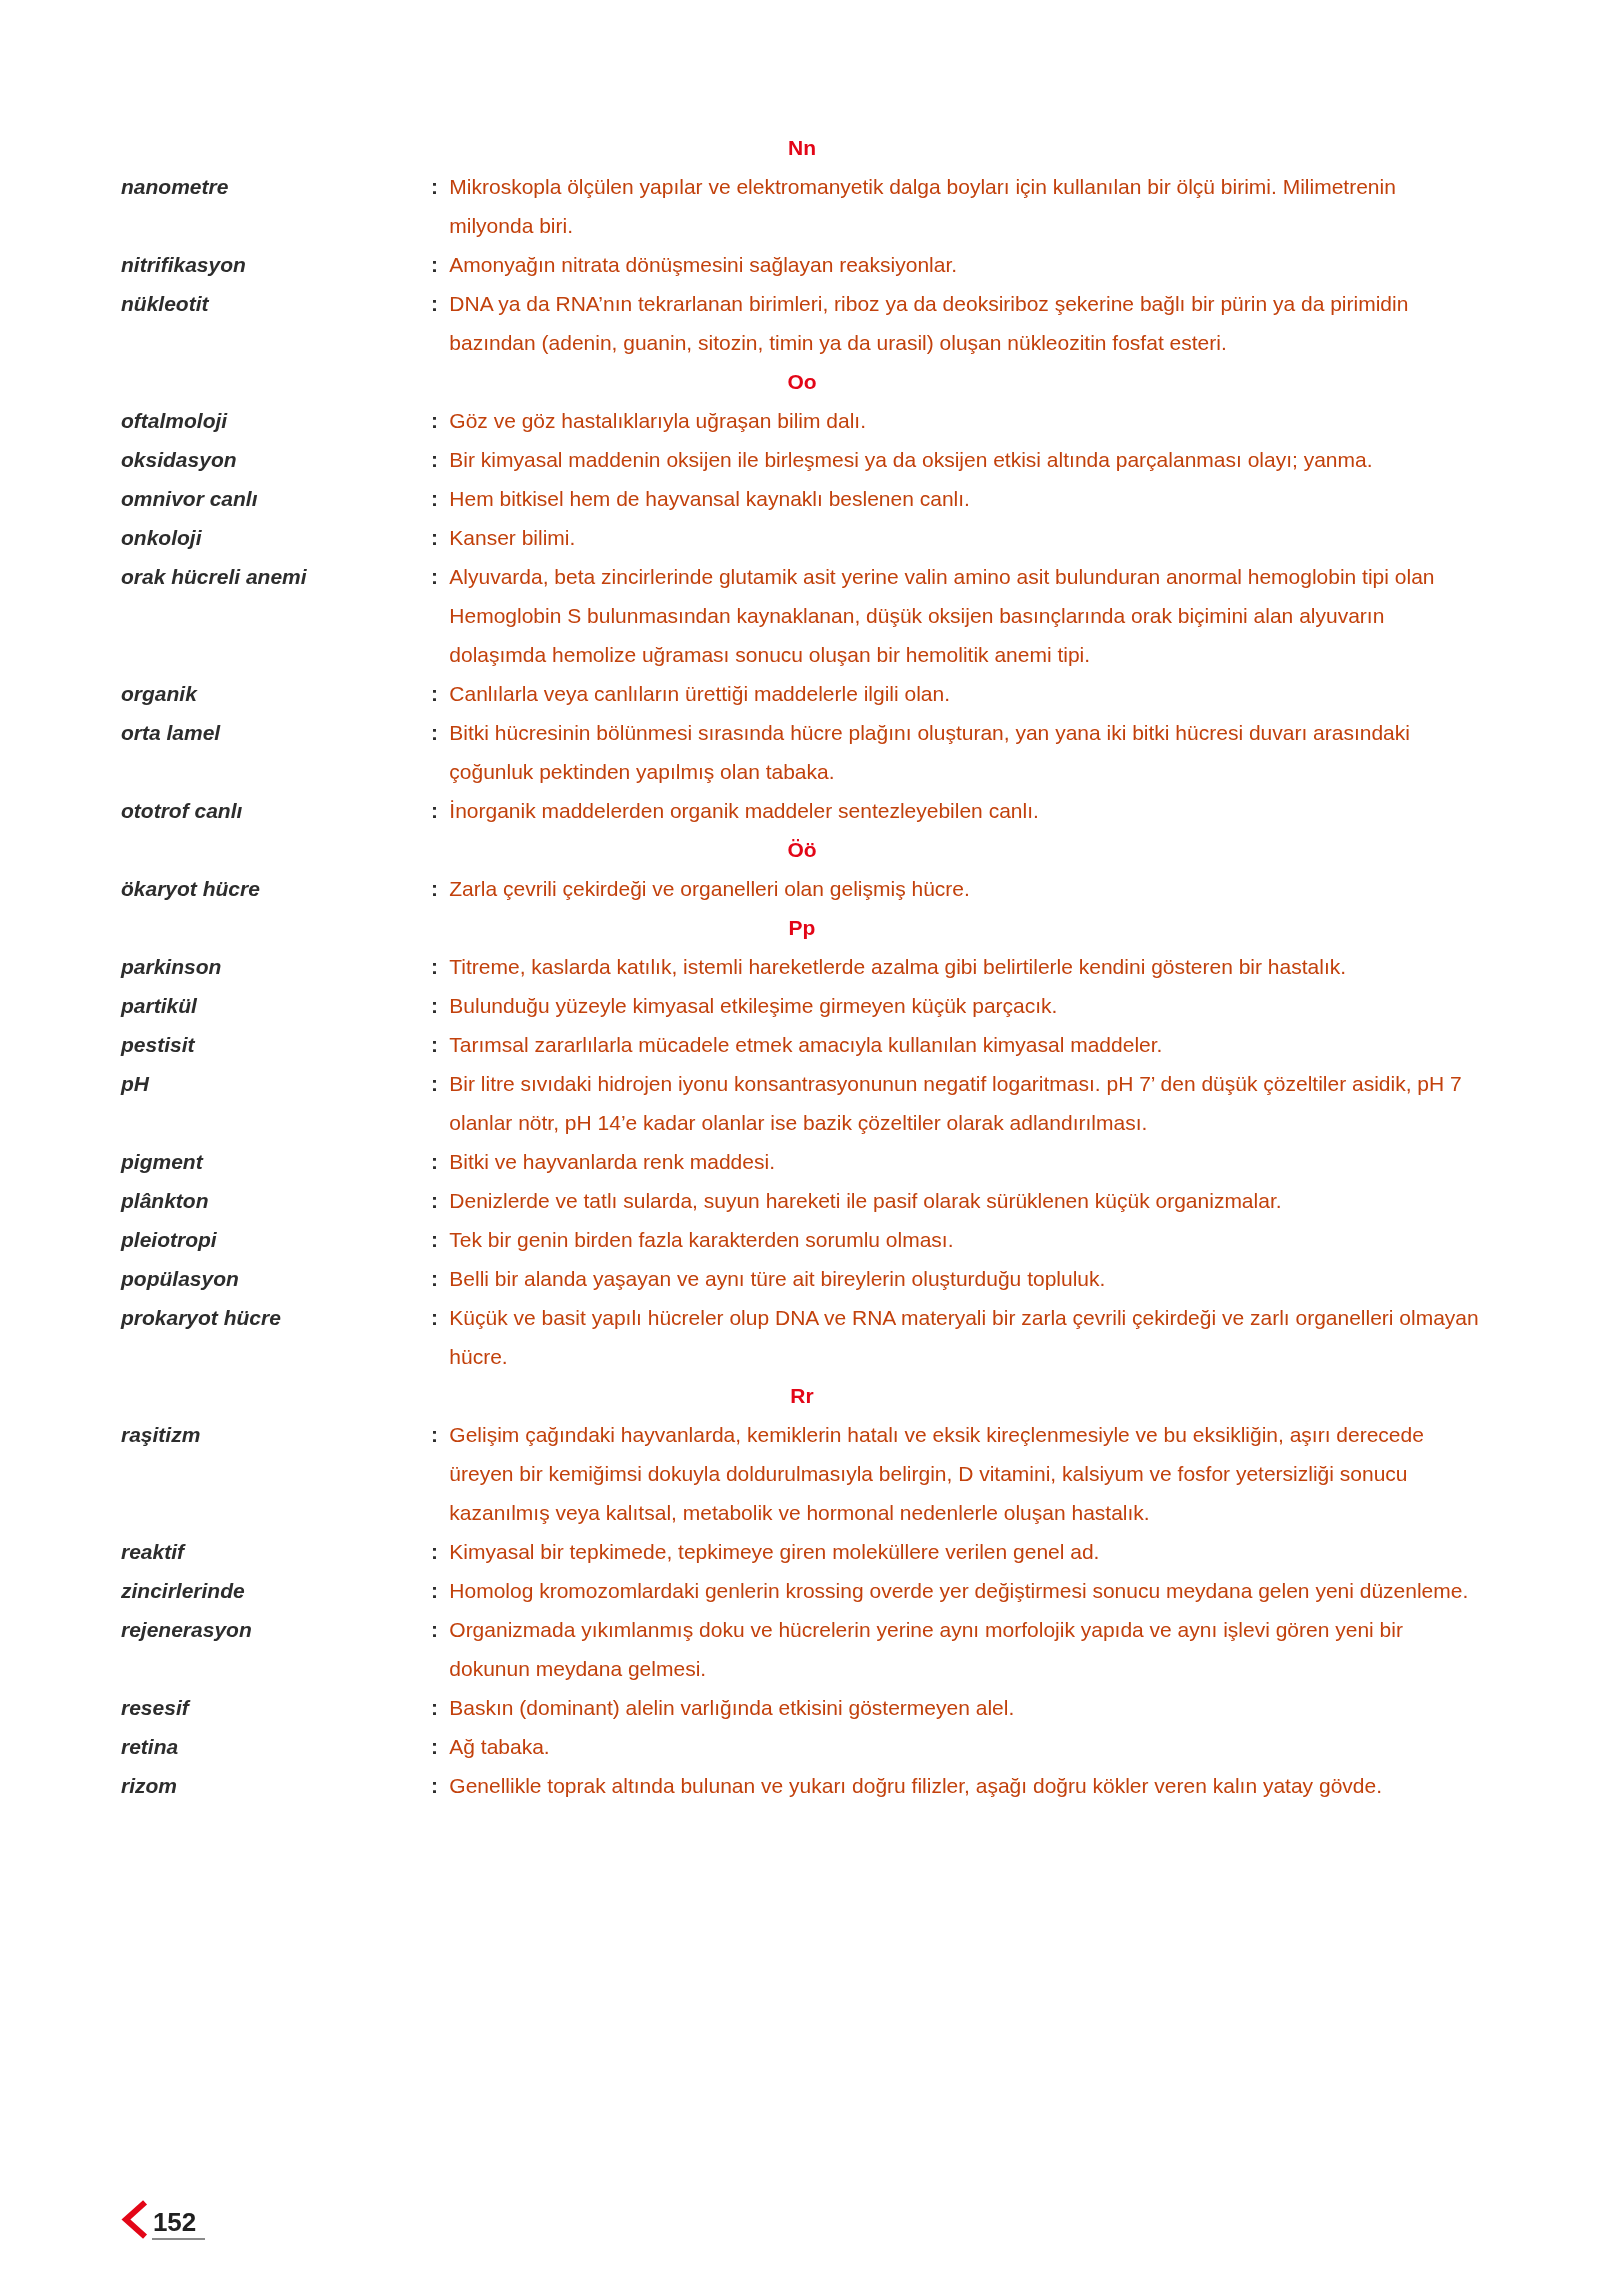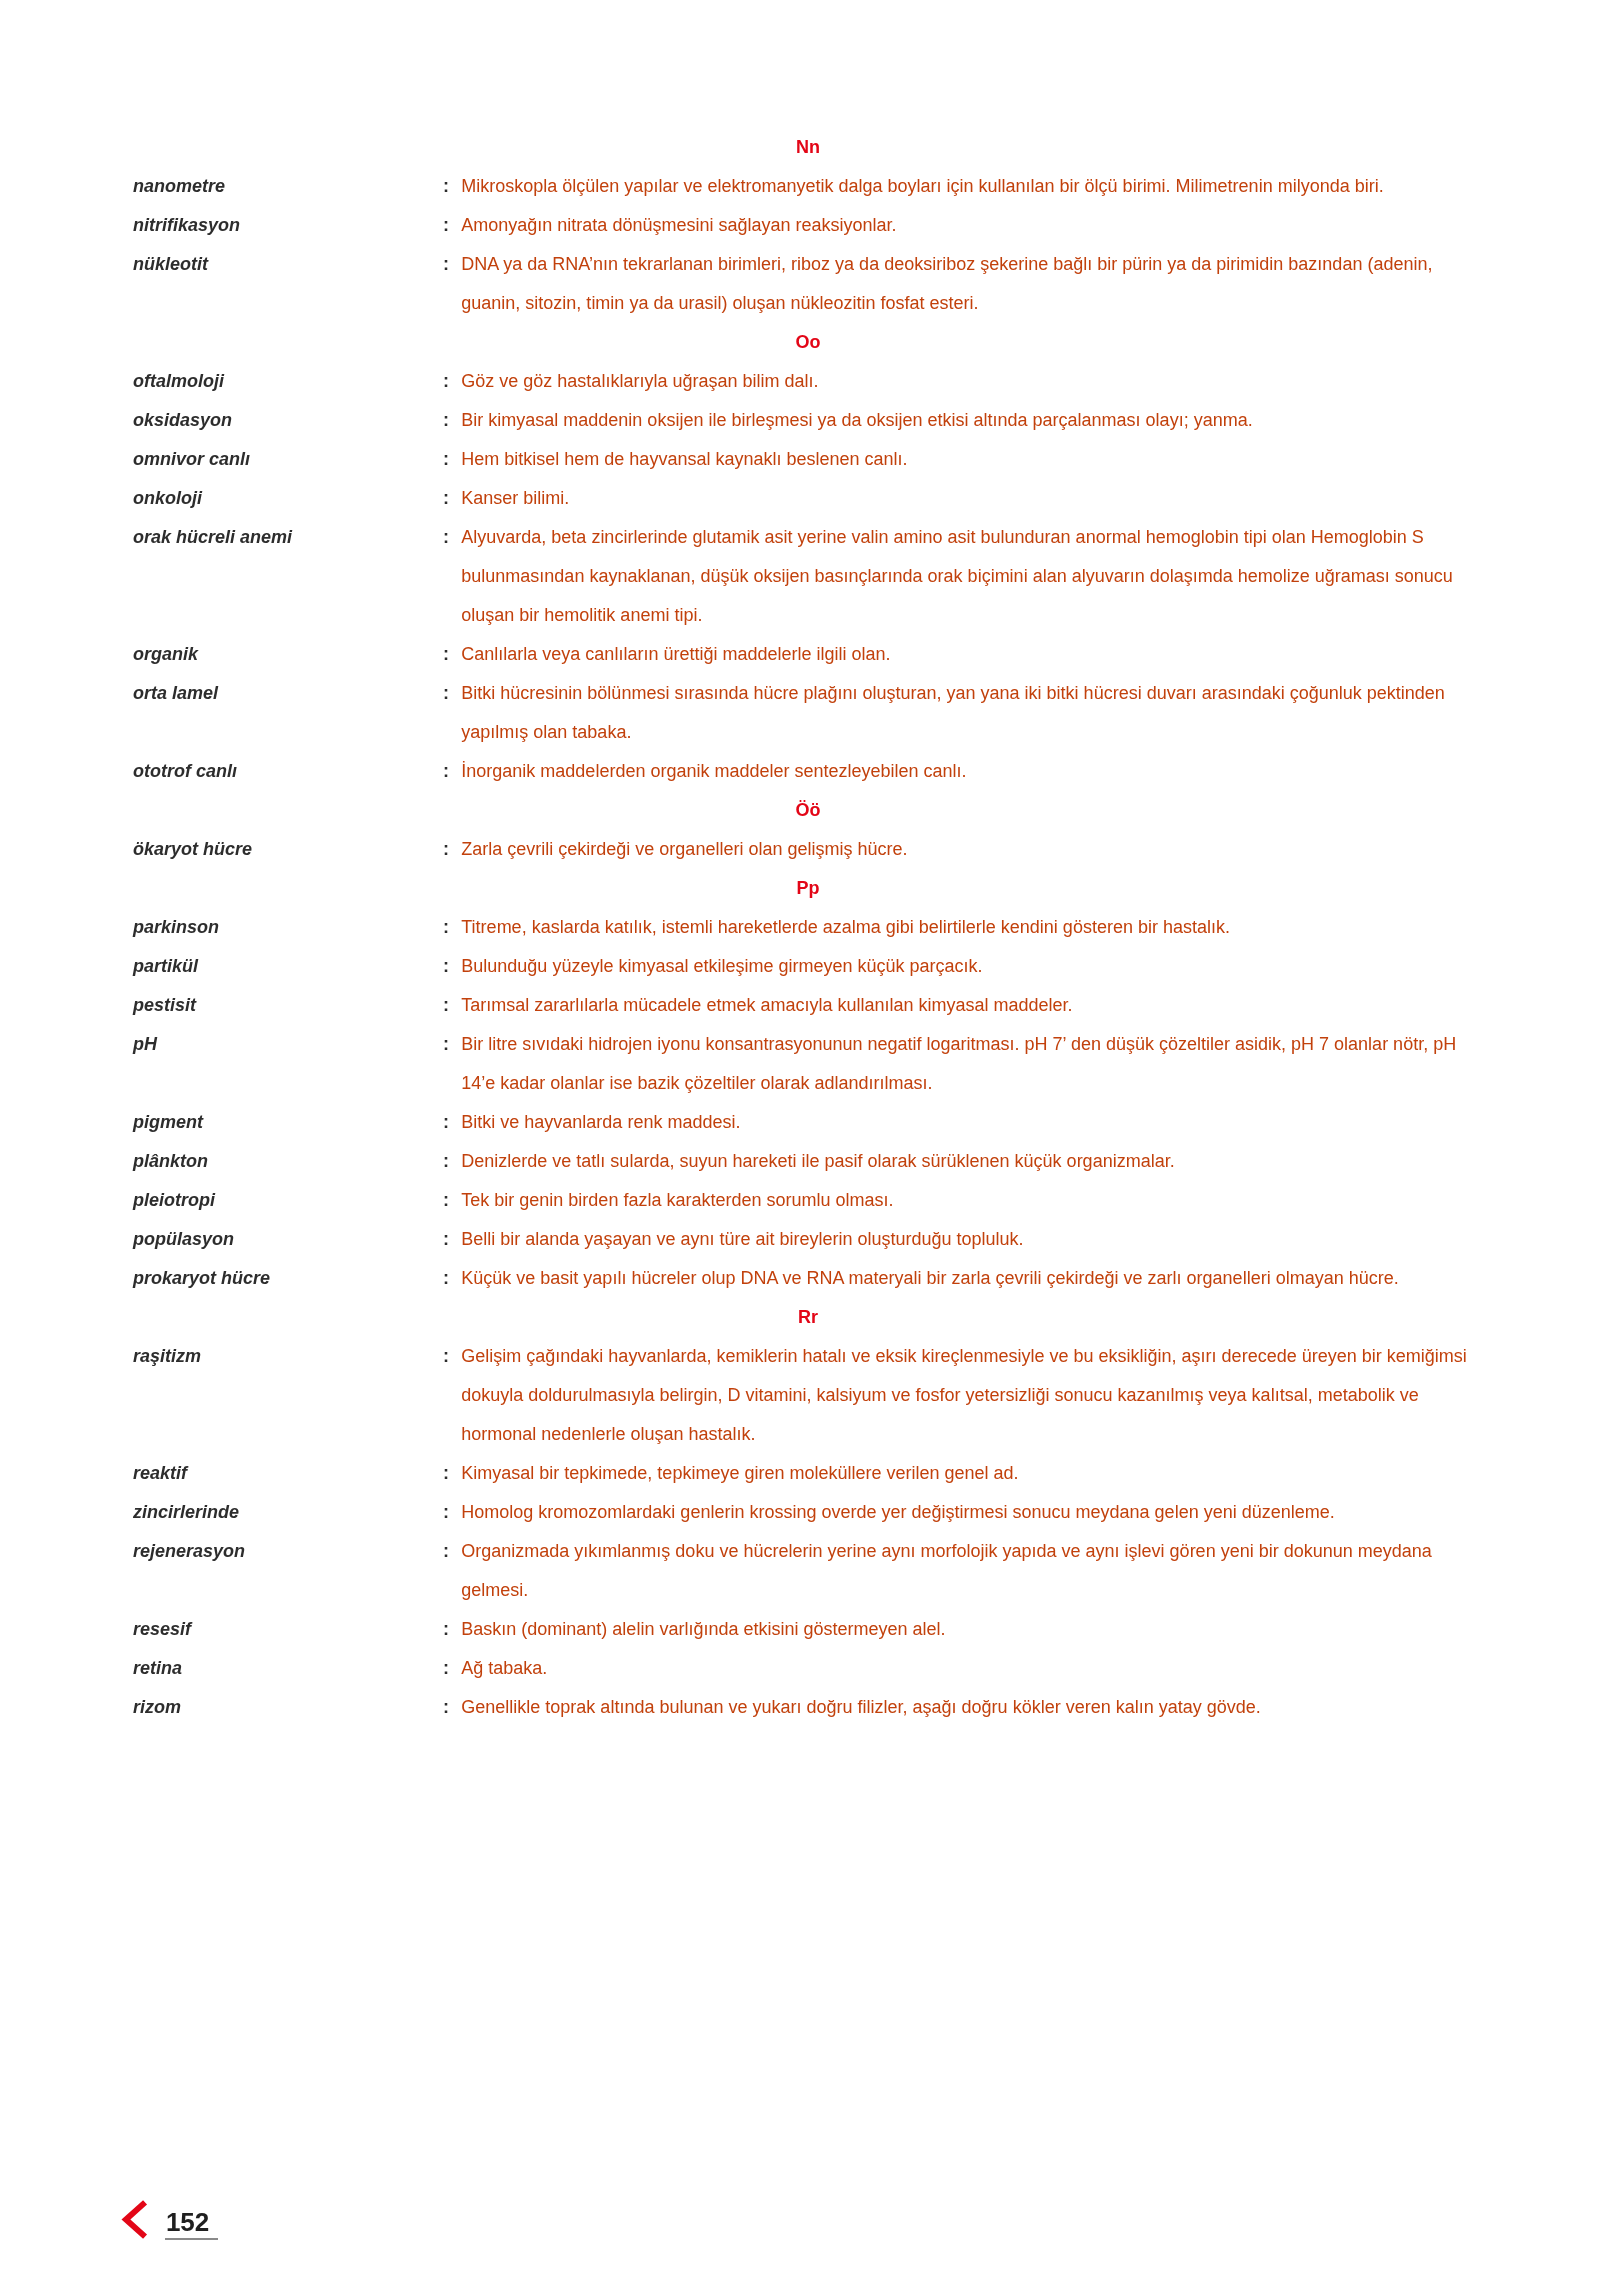--- a/index.html
+++ b/index.html
@@ -13,23 +13,23 @@
   .page {
     position: relative;
     width: 1623px;
     height: 2295px;
     overflow: hidden;
     background: #ffffff;
   }
   .content {
     position: absolute;
     top: 128px;
-    left: 133px;
+    left: 121px;
     right: 140px;
-    font-size: 18px;
+    font-size: 21px;
     line-height: 39px;
   }
   .section-header {
     text-align: center;
     font-weight: bold;
     color: #e30617;
   }
   .entry { display: flex; align-items: flex-start; }
   .term {
     flex: 0 0 310px;
@@ -53,21 +53,20 @@
   }
   .chevron-wrap {
     width: 29px;
     height: 41px;
     margin-right: 2.6px;
   }
   .pagenum-wrap {
     display: inline-block;
     border-bottom: 2px solid #8a8a8a;
     padding: 0 9.2px 2.6px 1.3px;
-    margin-left: 13px;
   }
   .pagenum {
     font-weight: bold;
     font-size: 26px;
     color: #1f1f1f;
     line-height: 1;
   }
 </style>
 </head>
 <body>

